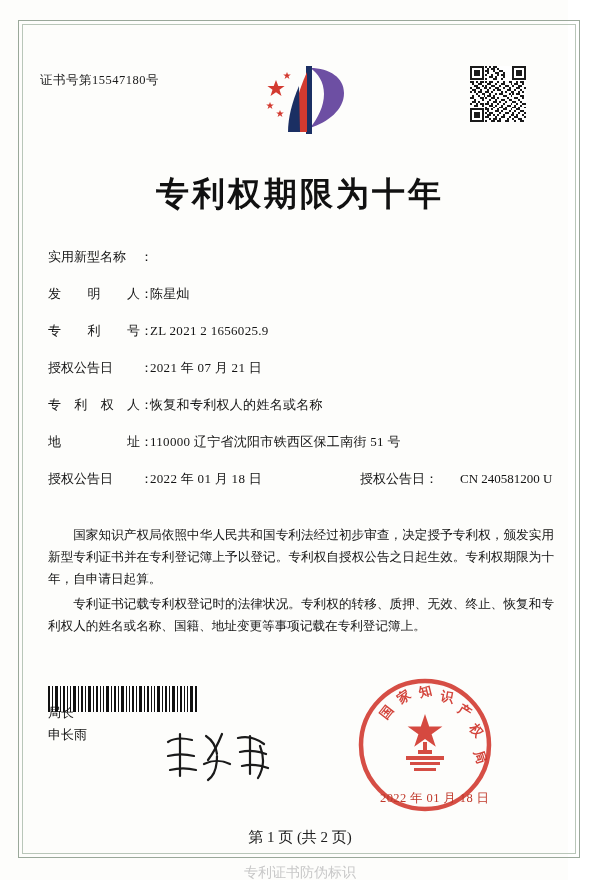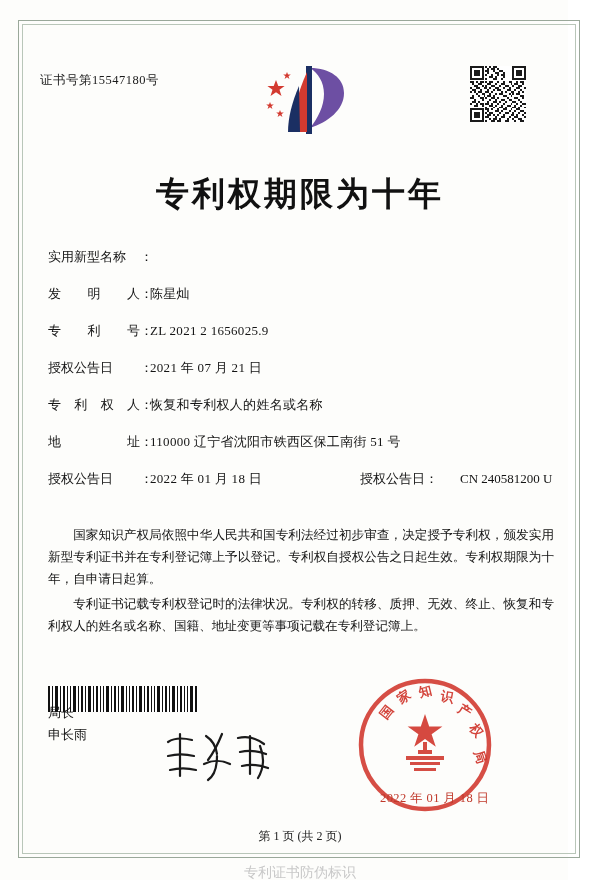--- a/index.html
+++ b/index.html
@@ -167,21 +167,21 @@
     color: #c0392b;
     letter-spacing: 0.4px;
   }
 
   
   .footer {
     position: absolute;
     left: 0; top: 828px;
     width: 600px;
     text-align: center;
-    font-size: 12px;
+    font-size: 15px;
     color: #202020;
   }
   .footer-sub {
     position: absolute;
     left: 0; top: 864px;
     width: 600px;
     text-align: center;
     font-size: 14px;
     color: #c8c8c8;
   }

